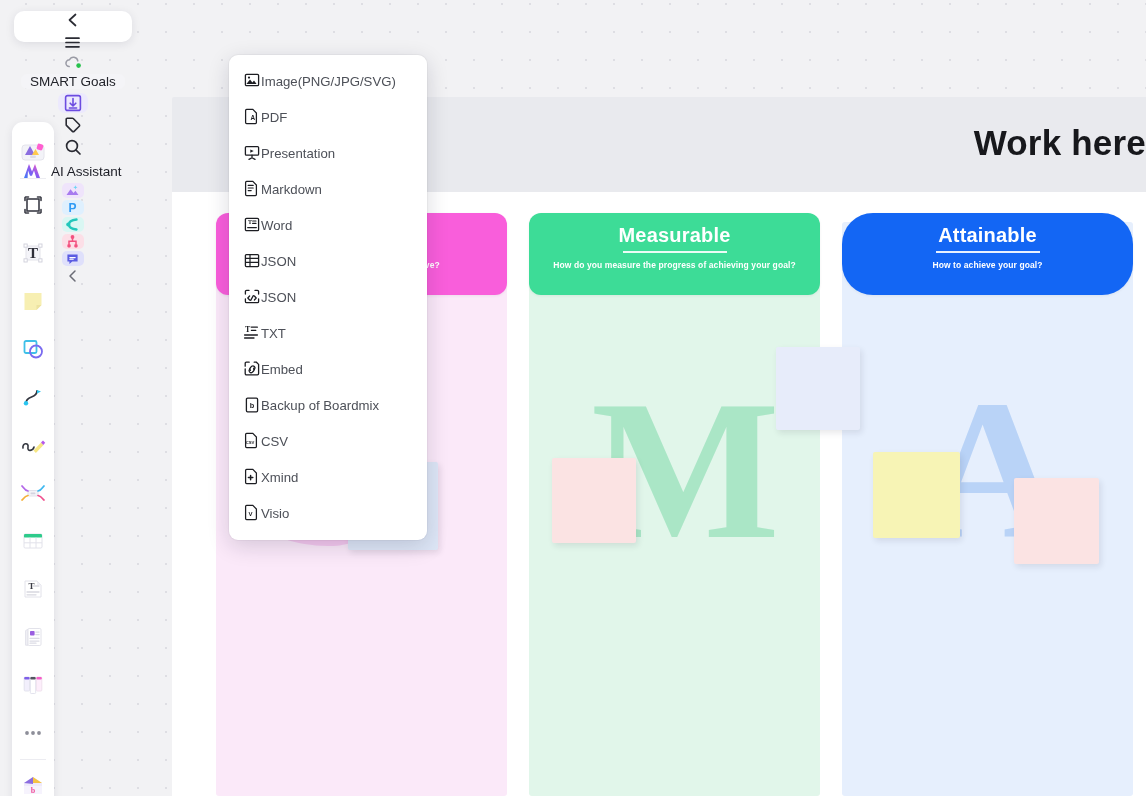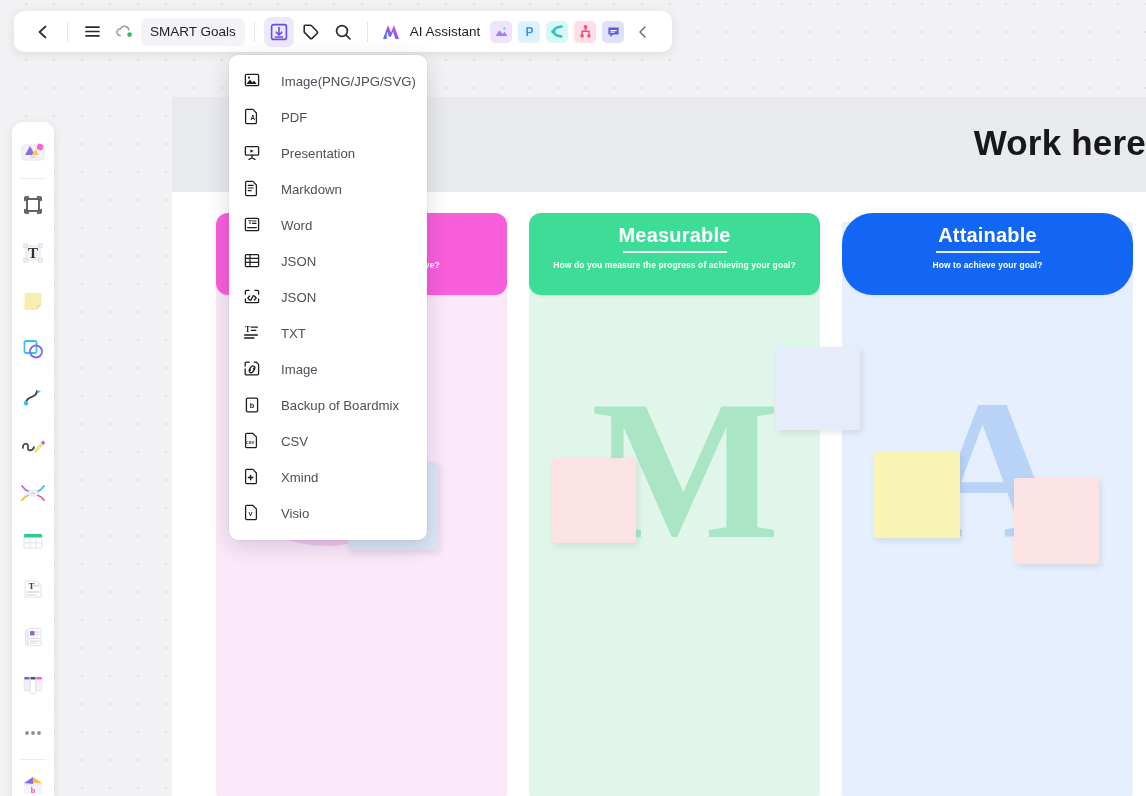--- a/index.html
+++ b/index.html
@@ -136,28 +136,29 @@
     width: 42px; height: 48px;
     display: flex; align-items: center; justify-content: center;
     cursor: pointer;
   }
   .rail-sep { width: 26px; height: 1px; background: #ececf1; margin: 2px 0; }
 
   
   .topbar {
     position: absolute;
     left: 14px; top: 11px;
-    height: 41px;
+    height: 31px;
     background: #ffffff;
     border-radius: 10px;
     box-shadow: 0 2px 10px rgba(25,25,60,.10);
     display: flex;
     align-items: center;
-    padding: 0 14px;
+    padding: 0 4px;
     gap: 2px;
+    flex-direction: column;
   }
   .tb-btn {
     height: 30px; min-width: 30px;
     display: flex; align-items: center; justify-content: center;
     border-radius: 7px;
     cursor: pointer;
     color: #2a2b33;
   }
   .tb-div { width: 1px; height: 20px; background: #e6e6ec; margin: 0 7px; }
   .doc-title {
@@ -194,21 +195,21 @@
     background: #ffffff;
     border-radius: 9px;
     box-shadow: 0 6px 22px rgba(20,20,50,.16), 0 0 0 1px rgba(0,0,0,.03);
     padding: 8px 0 9px;
     z-index: 40;
   }
   .menu-item {
     height: 36px;
     display: flex; align-items: center;
     padding: 0 14px;
-    gap: 20px;
+    gap: 0;
     cursor: pointer;
   }
   .menu-item .mi-icon {
     width: 18px; height: 18px;
     display: flex; align-items: center; justify-content: center;
     flex: 0 0 18px;
     color: #1c1d22;
   }
   .menu-item .mi-label {
     font-size: 13.2px;
@@ -581,21 +582,21 @@
       </div>
       <div class="menu-item">
         <span class="mi-icon">
           <svg width="18" height="18" viewBox="0 0 18 18">
             <path d="M6.2 2.2H3.4a1.2 1.2 0 0 0-1.2 1.2v2.8" fill="none" stroke="#1c1d22" stroke-width="1.3" stroke-linecap="round"></path>
             <path d="M11.2 2.2h2.2L15.6 4.4v9.2a1.2 1.2 0 0 1-1.2 1.2H3.4a1.2 1.2 0 0 1-1.2-1.2V9" fill="none" stroke="#1c1d22" stroke-width="1.3" stroke-linecap="round"></path>
             <path d="M7.4 10.4 a2 2 0 0 1 0-2.8 l1.3-1.3 a2 2 0 0 1 2.8 2.8 l-.6.6" fill="none" stroke="#1c1d22" stroke-width="1.3" stroke-linecap="round"></path>
             <path d="M10.6 8.2 a2 2 0 0 1 0 2.8 l-1.3 1.3 a2 2 0 0 1-2.8-2.8 l.6-.6" fill="none" stroke="#1c1d22" stroke-width="1.3" stroke-linecap="round"></path>
           </svg>
         </span>
-        <span class="mi-label">Image</span>
+        <span class="mi-label">Embed</span>
       </div>
       <div class="menu-item">
         <span class="mi-icon">
           <svg width="18" height="18" viewBox="0 0 18 18">
             <rect x="3.4" y="2.2" width="11.2" height="13.6" rx="1.2" fill="none" stroke="#1c1d22" stroke-width="1.3"></rect>
             <text x="9" y="12.2" font-family="Liberation Sans, sans-serif" font-size="7.4" font-weight="700" text-anchor="middle" fill="#1c1d22">b</text>
           </svg>
         </span>
         <span class="mi-label">Backup of Boardmix</span>
       </div>

